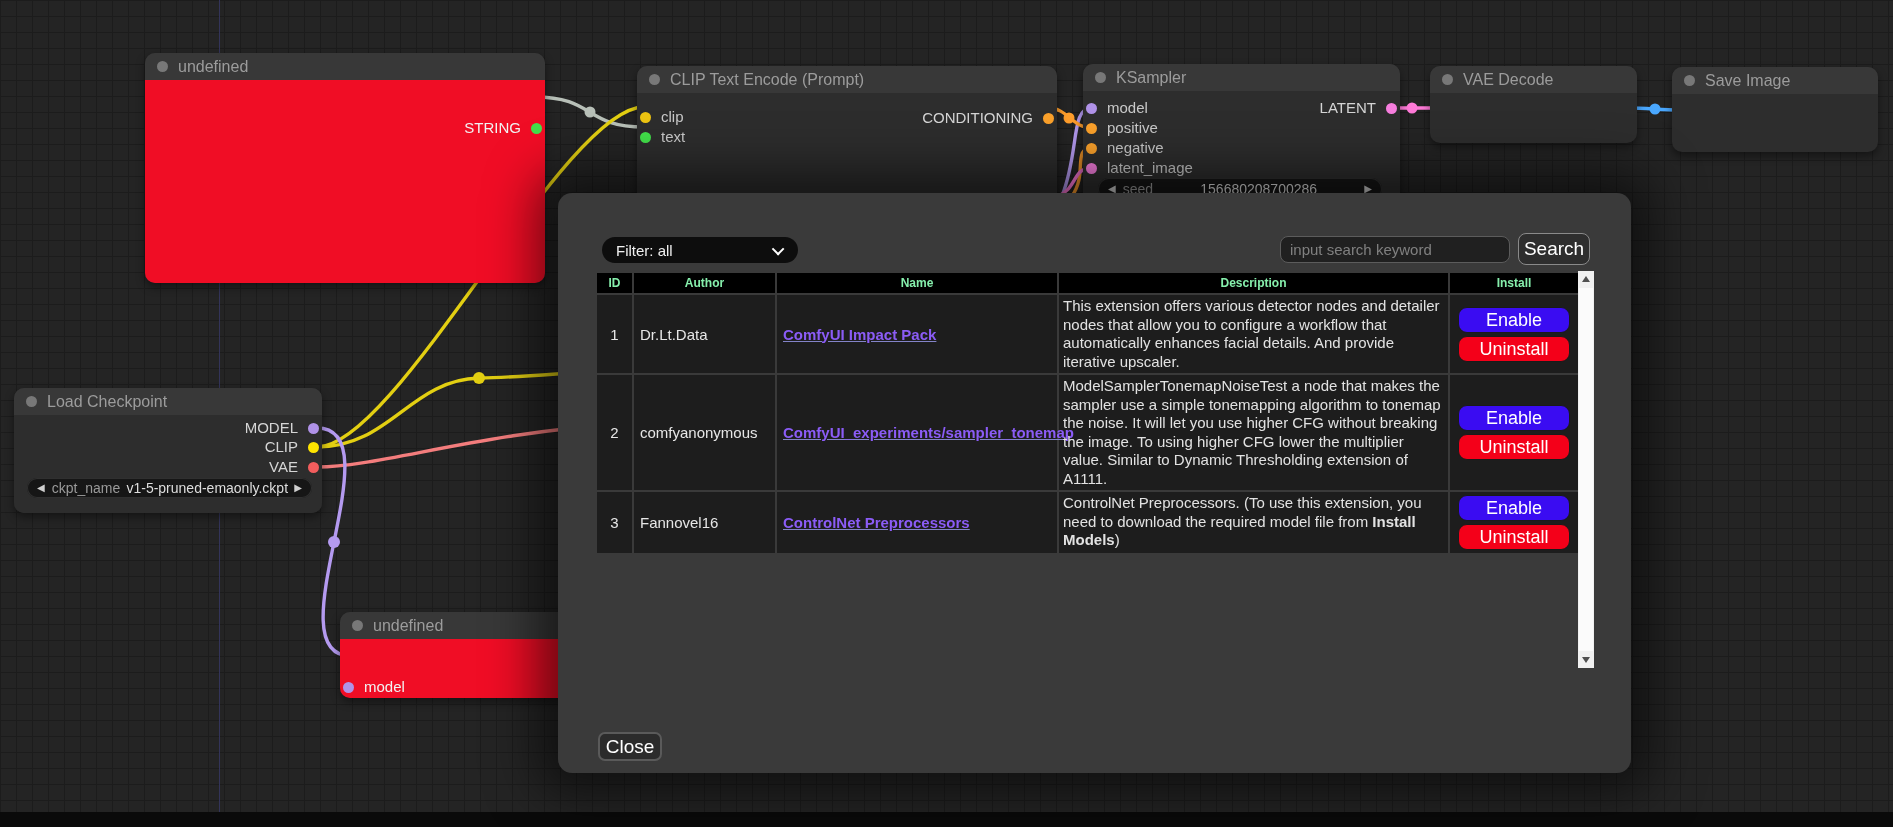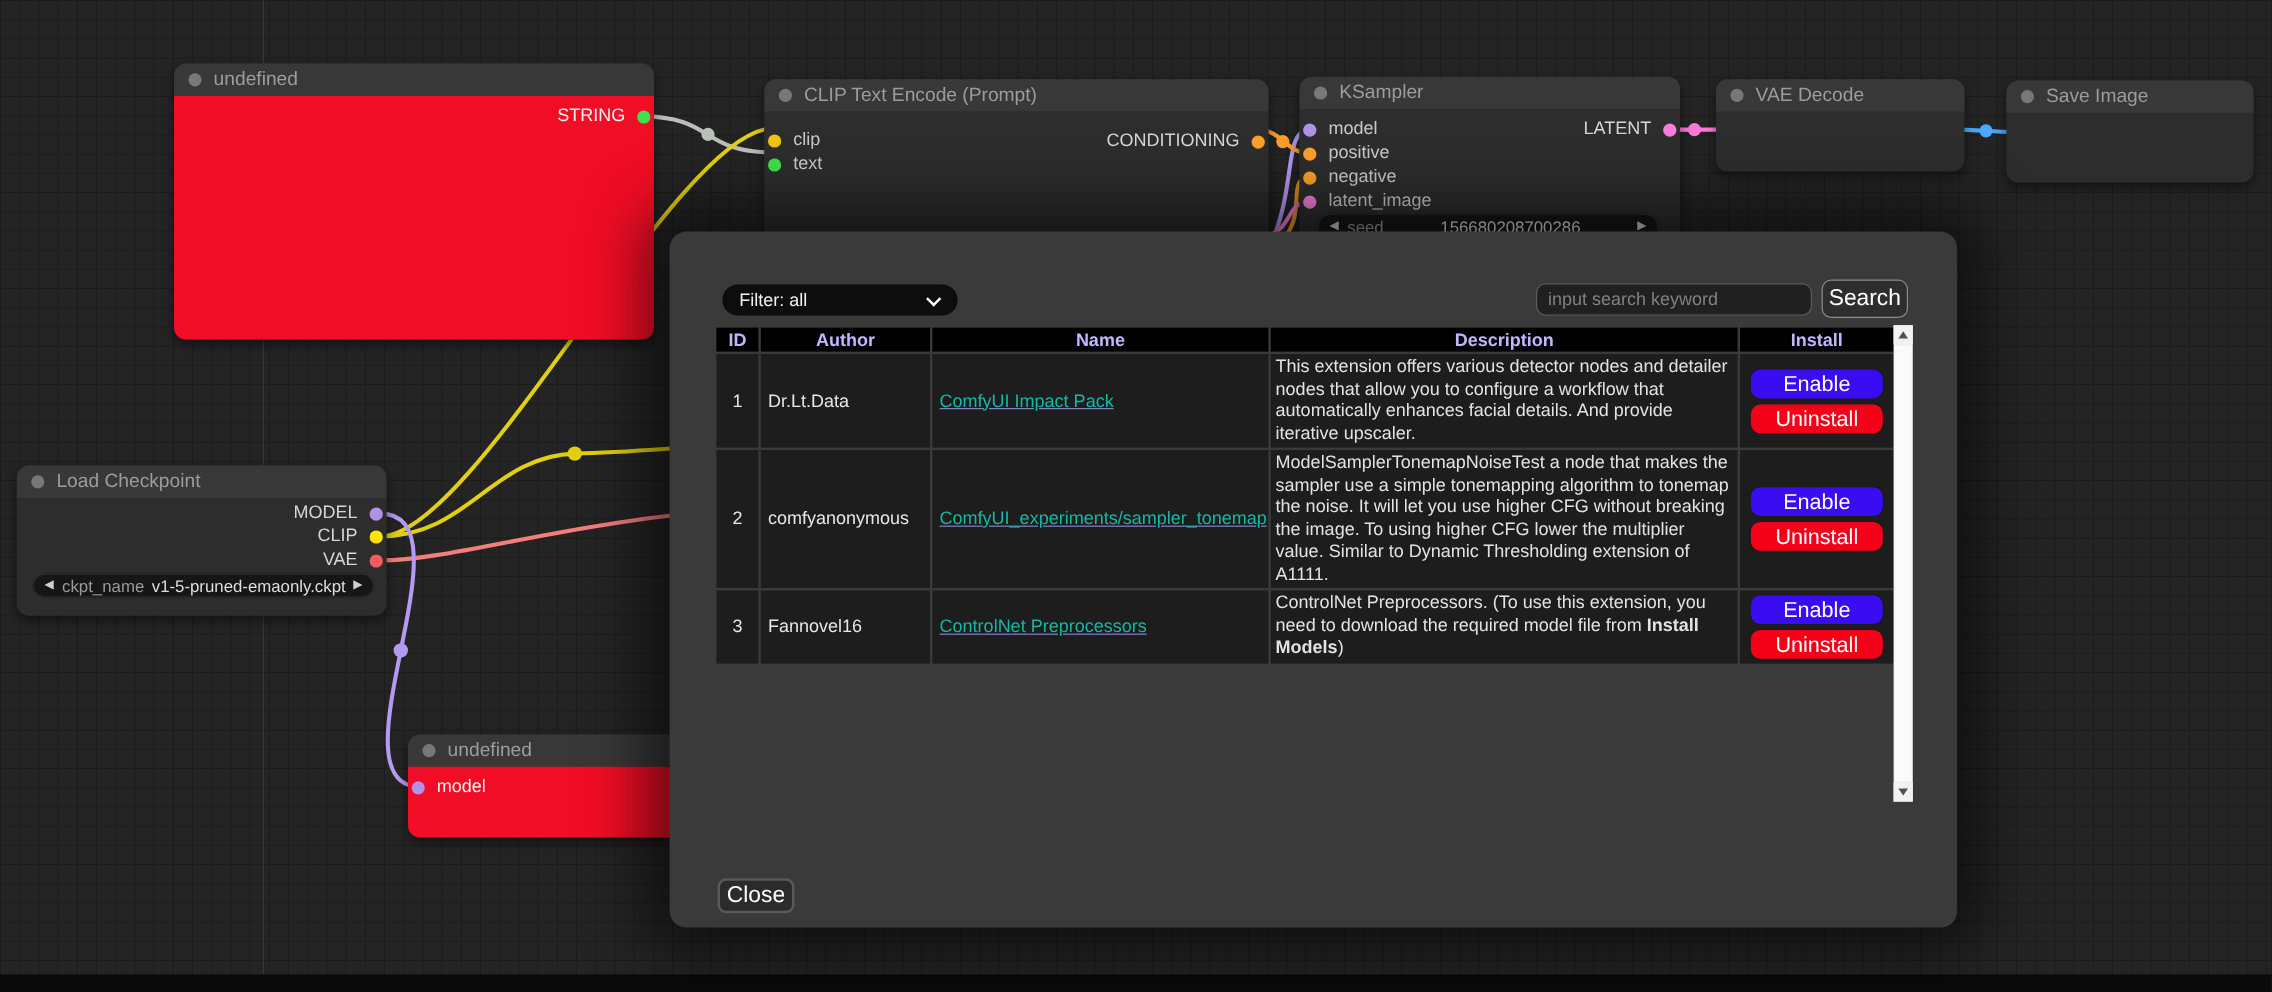--- a/index.html
+++ b/index.html
@@ -26,21 +26,21 @@
     color:#9c9c9c; font-size:16px; }
   .tdot { width:11px; height:11px; border-radius:50%; background:#787878; flex:0 0 auto; }
   .nbody { position:absolute; left:0; right:0; top:27px; bottom:0;
     border-radius:0 0 10px 10px; background:#2d2d2d; }
   .nbody.red { background:#f00d25; }
   .slot { position:absolute; left:0; right:0; height:20px; line-height:20px; font-size:15px; color:#c9c9c9; }
   .pin { position:absolute; top:5px; width:11px; height:11px; border-radius:50%; }
   .pin.inp { left:3px; } .pin.outp { right:3px; }
   .lab-in { margin-left:24px; }
   .lab-out { position:absolute; right:24px; color:#d5d5d5; }
-  .red .slot { color:#f2f2f2; }
+  .red .slot { color:#f2f2f2;margin-top:31px; }
   .red .lab-out { color:#f2f2f2; }
   .pill { position:absolute; background:#161616; border-radius:12px; display:flex; align-items:center;
     padding:0 10px; font-size:14px; color:#9a9a9a; box-shadow:inset 0 0 0 1px #303030; }
   .pill .arrow { color:#cfcfcf; font-size:10px; line-height:1; }
   .pill .wlabel { margin-left:7px; color:#9a9a9a; white-space:nowrap; }
   .pill .wvalue { margin:0 auto; color:#dedede; white-space:nowrap; }
   .pill.noarrows { justify-content:space-between; padding:0 16px; }
   .pill.noarrows .wvalue { margin:0; }
 
   
@@ -53,26 +53,26 @@
     border-bottom:2px solid #fff; transform:rotate(-45deg) translateY(-2px); }
   #search-input { position:absolute; left:722px; top:43px; width:230px; height:27px;
     background:#202020; border:1px solid #5c5c5c; border-radius:8px; color:#cfcfcf;
     font-size:15px; padding:0 9px; font-family:inherit; }
   #search-input::placeholder { color:#808080; }
   #search-btn { position:absolute; left:960px; top:40px; width:72px; height:32px;
     background:#2e2e2e; border:1px solid #8a8a8a; border-radius:8px; color:#fff;
     font-size:19px; font-family:inherit; cursor:pointer; }
   #grid-wrap { position:absolute; left:37px; top:78px; width:999px; height:397px; }
   table { border-collapse:collapse; table-layout:fixed; width:983px; border-top:1px solid #6e6e6e; }
-  th { background:#000; color:#c4b5fd; font-size:15px; font-weight:bold; height:22px; border:2px solid #3a3a3a; }
+  th { background:#000; color:#86efac; font-size:12px; font-weight:bold; height:22px; border:2px solid #3a3a3a; }
   td { background:#1d1d1d; border:2px solid #3a3a3a; color:#e6e6e6; font-size:15px; vertical-align:middle; }
   td.c-id { text-align:center; }
   td.c-author { padding:0 6px; }
   td.c-name { padding:0 6px; }
-  td.c-name a { color:#14b8a6; font-weight:normal; text-decoration:underline; text-decoration-color:#8383c8; }
+  td.c-name a { color:#8b5cf6; font-weight:bold; text-decoration:underline; text-decoration-color:#8383c8; }
   td.c-desc { padding:2px 4px; font-size:15px; line-height:18.5px; color:#e2e2e2; vertical-align:top; }
   td.c-install { text-align:center; }
   .btn { display:block; width:112px; height:26px; margin:3px auto; border-radius:9px;
     border:1px solid #1a1a1a; color:#fff; font-size:18px; font-family:inherit; cursor:pointer; line-height:22px; }
   .btn.enable { background:#3a0cf2; }
   .btn.uninstall { background:#f40019; }
   #scrollbar { position:absolute; right:0; top:0; width:16px; height:397px; background:#f1f1f1; }
   .sb-arrow { position:absolute; left:0; width:16px; height:16px; background:#f1f1f1; }
   .sb-arrow.up { top:0; } .sb-arrow.down { bottom:0; }
   .sb-arrow span { position:absolute; left:4px; width:0; height:0;

